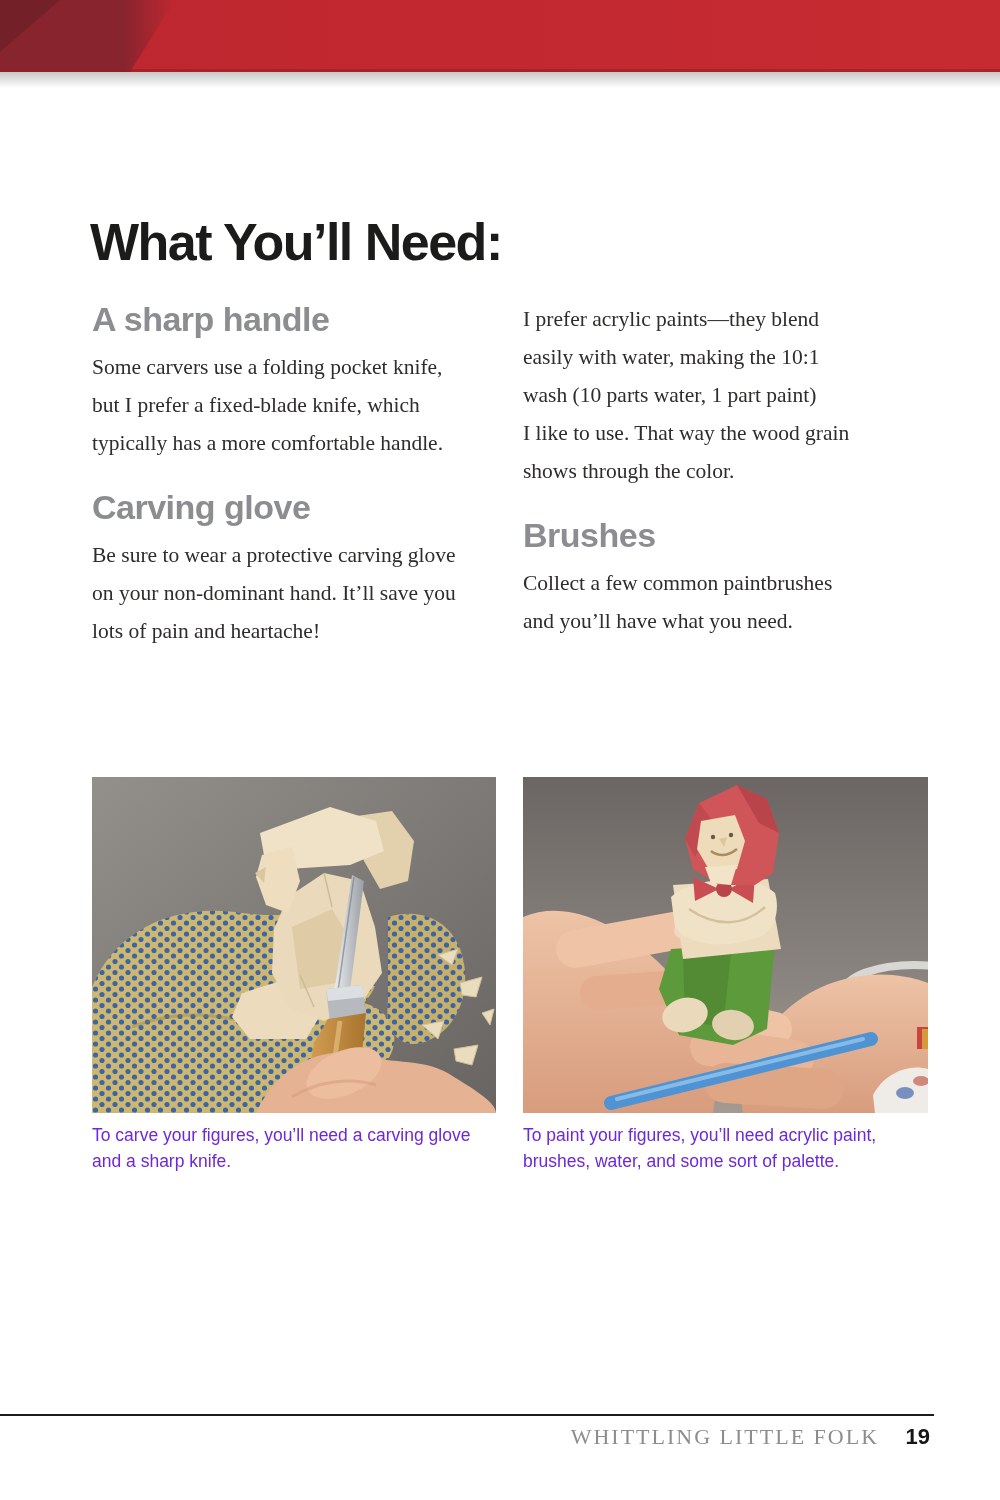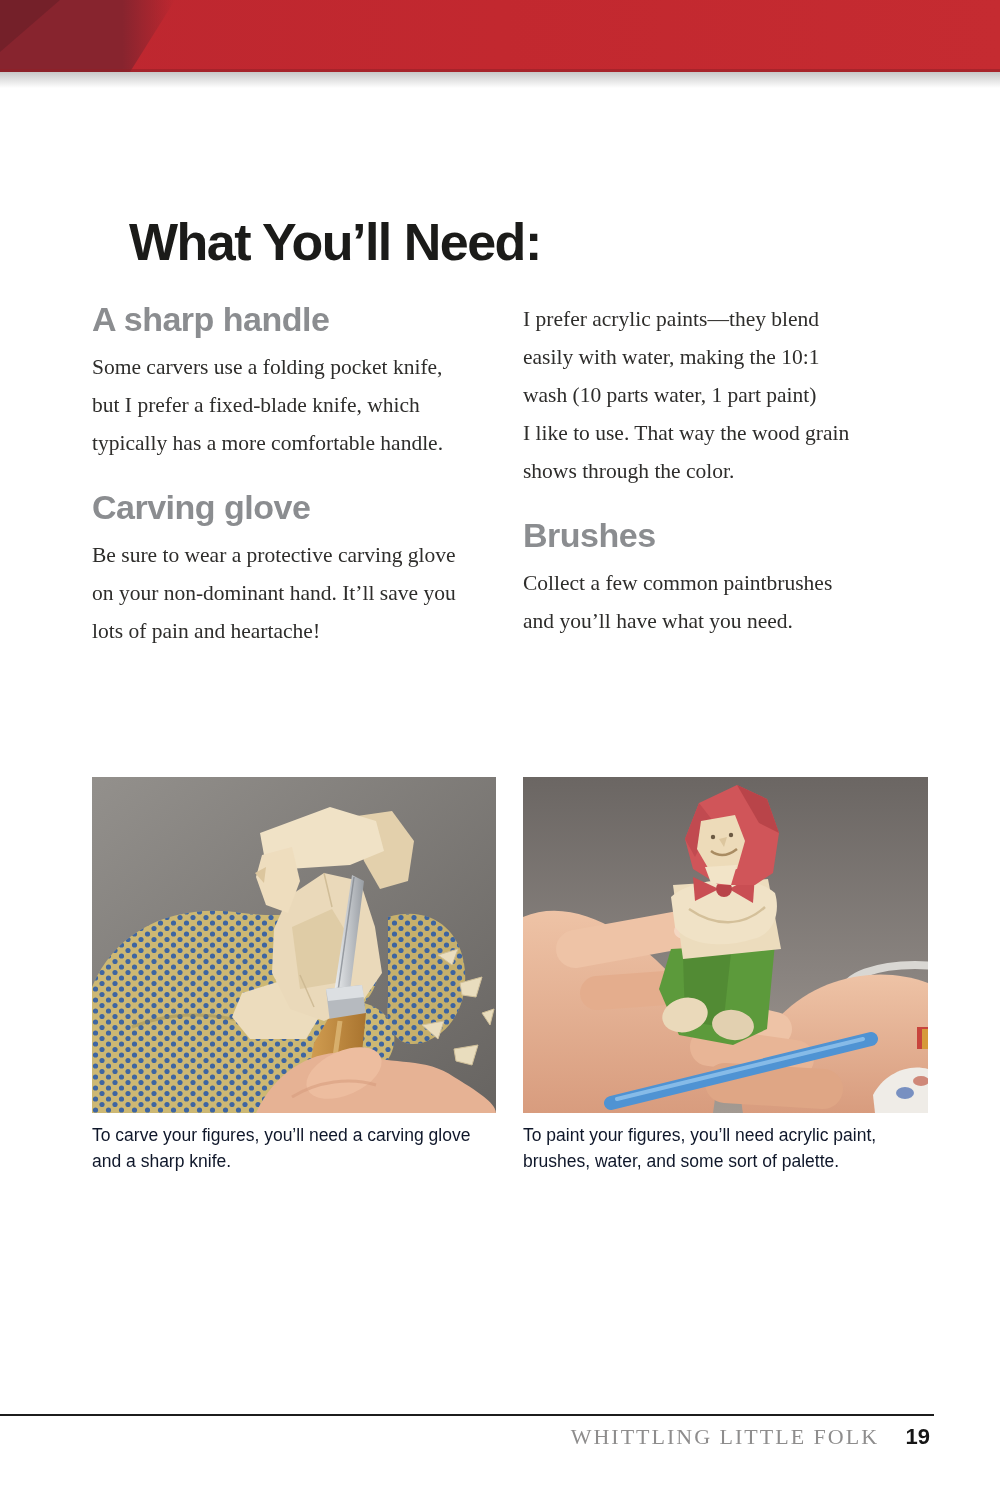--- a/index.html
+++ b/index.html
@@ -6,40 +6,40 @@
   .page{position:relative;width:1000px;height:1500px;background:#ffffff;overflow:hidden;
         font-family:"Liberation Sans",sans-serif;}
 
   
   .band{position:absolute;left:0;top:0;width:1000px;height:72px;}
   .band-shadow{position:absolute;left:0;top:72px;width:1000px;height:16px;
         background:linear-gradient(#c7c7c7,#ffffff);}
 
   
   .page-title{position:absolute;left:90px;top:212px;font-size:52px;font-weight:700;
-        letter-spacing:-1.5px;color:#1b1b19;margin-left:39px;}
+        letter-spacing:-1.5px;color:#1b1b19;}
 
   
   .col{position:absolute;top:300px;width:412px;}
   .col-left{left:92px;}
   .col-right{left:523px;}
   .sec-heading{font-family:"Liberation Sans",sans-serif;font-size:34px;font-weight:700;
         color:#8b8d90;letter-spacing:-0.5px;margin:0 0 10px 0;line-height:38px;}
   .sec-body{font-family:"Liberation Serif",serif;font-size:21.5px;line-height:38px;
         color:#2e2d2b;margin:0 0 26px 0;white-space:nowrap;}
 
   
   .photo{position:absolute;top:777px;width:404px;height:336px;overflow:hidden;background:#7e7a77;}
   .photo svg{display:block;width:100%;height:100%;}
   .photo-left{left:92px;}
   .photo-right{left:523px;width:405px;}
 
   
   .caption{position:absolute;top:1122px;width:412px;font-size:17.5px;line-height:26px;
-        color:#0f172a;white-space:nowrap;}
+        color:#6d28d9;white-space:nowrap;}
   .caption-left{left:92px;}
   .caption-right{left:523px;}
 
   
   .footer-rule{position:absolute;left:0;top:1414px;width:934px;height:2px;background:#1c1c1c;}
   .footer-row{position:absolute;left:0;top:1424px;width:930px;text-align:right;}
   .footer-book{font-family:"Liberation Serif",serif;font-size:22px;letter-spacing:2px;
         color:#8e8d8d;vertical-align:baseline;}
   .footer-page{font-family:"Liberation Sans",sans-serif;font-size:22px;font-weight:700;
         color:#161616;margin-left:22px;vertical-align:baseline;}

